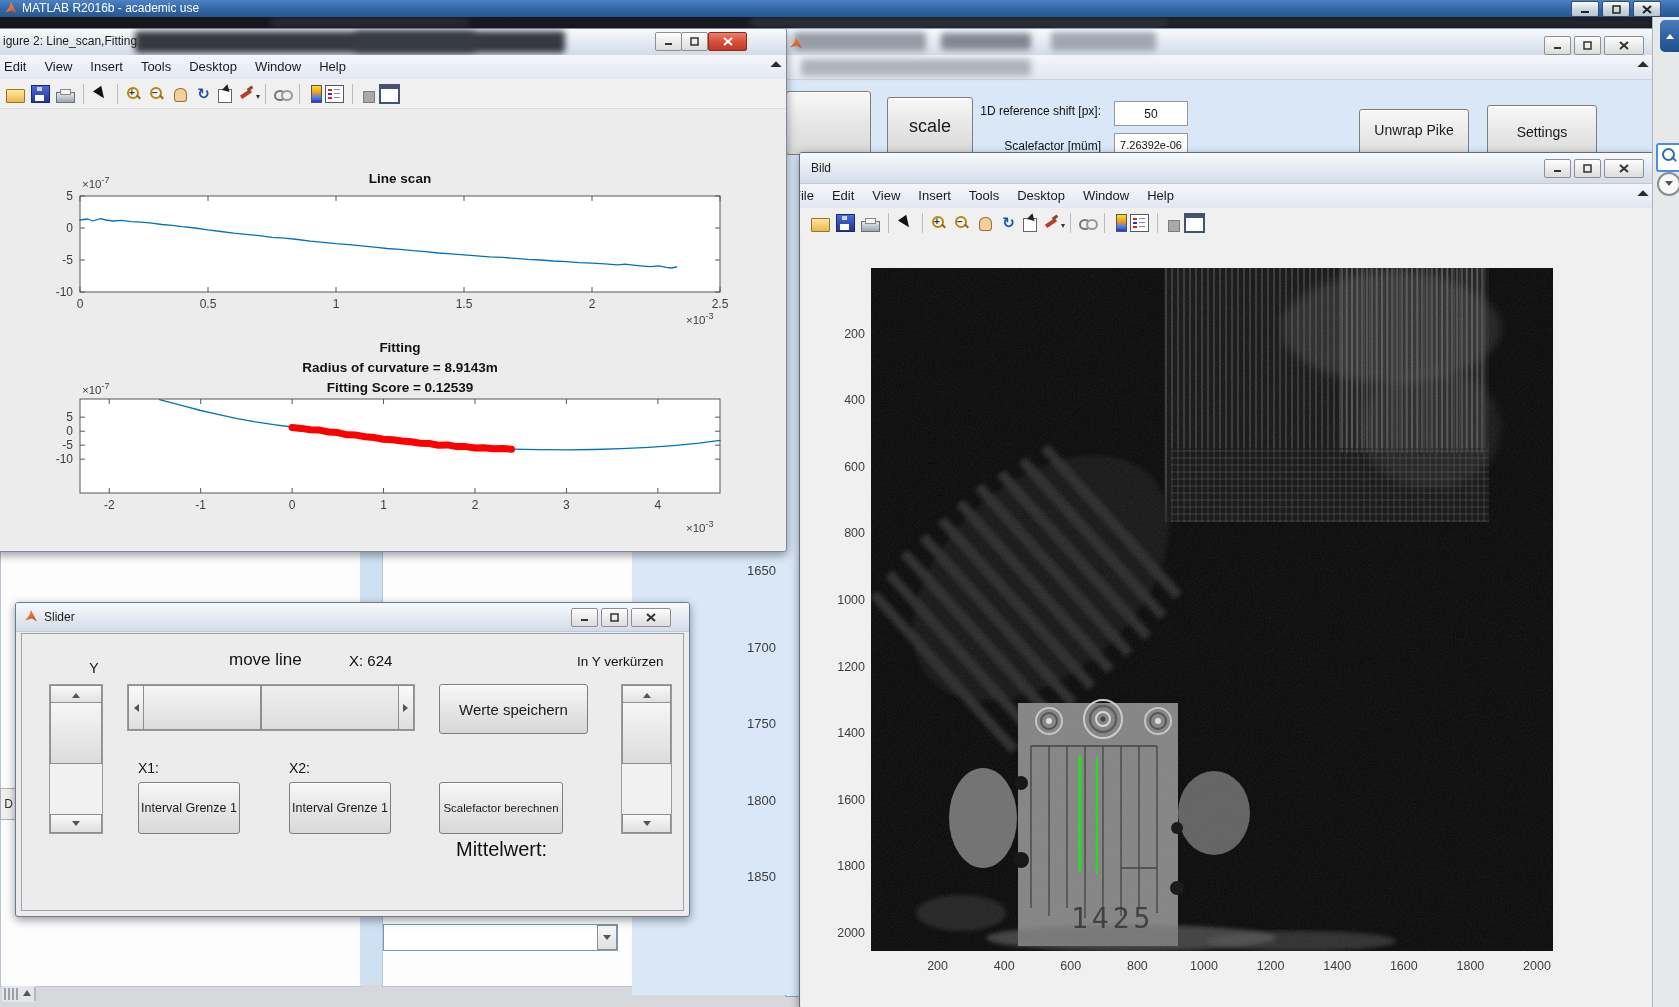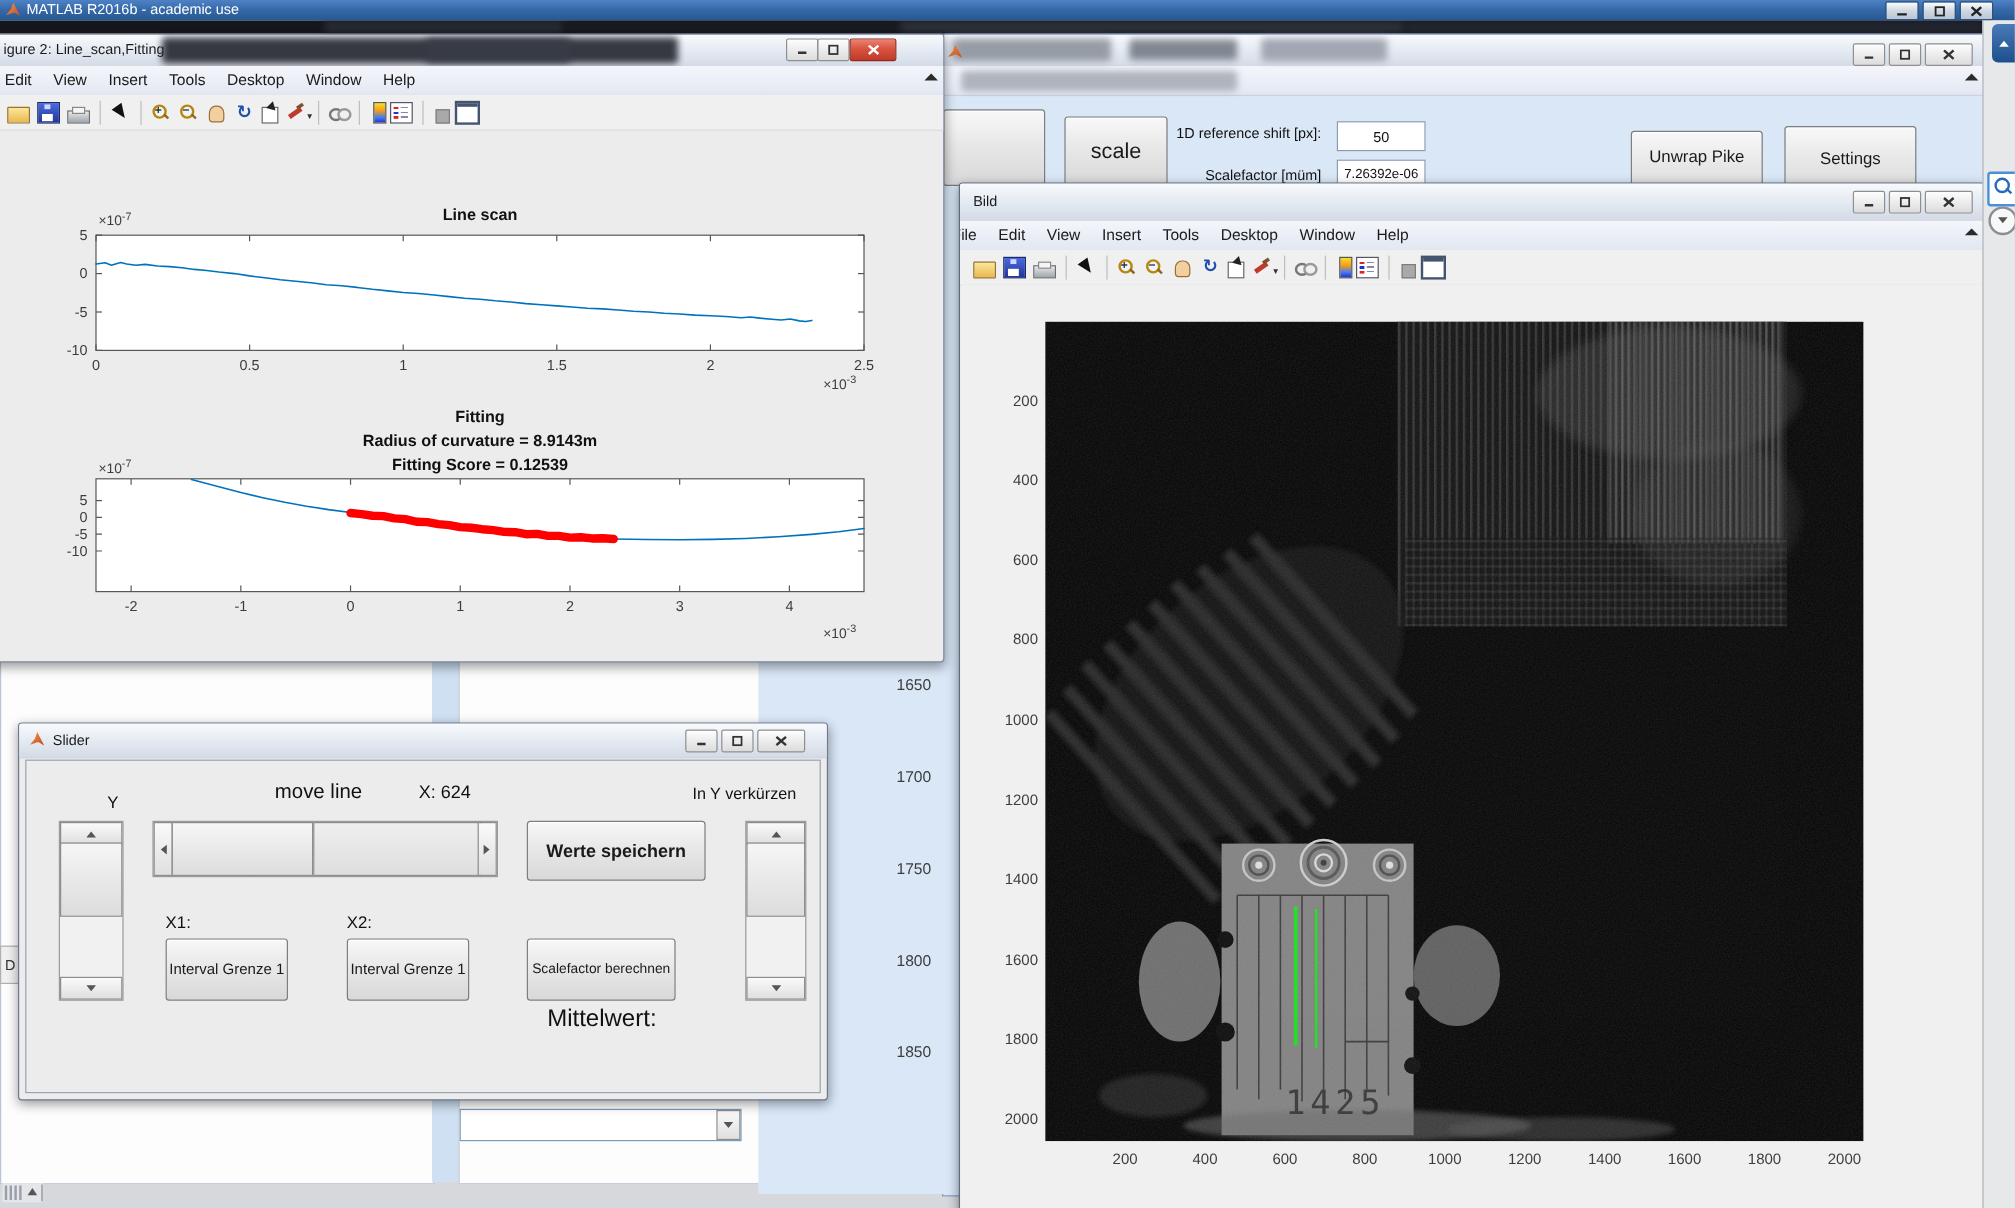--- a/index.html
+++ b/index.html
@@ -548,21 +548,21 @@
       <div class="sb-btn" style="left:0;top:0;bottom:0;width:14px;">
           <div class="tri left"></div>
         </div>
       <div class="sb-thumb" style="left:15px;top:0;bottom:0;width:116px;"></div>
       <div class="sb-thumb" style="left:133px;top:0;bottom:0;width:138px;background:linear-gradient(#efefef,#dedede);"></div>
       <div class="sb-btn" style="right:0;top:0;bottom:0;width:14px;">
           <div class="tri right"></div>
         </div>
     </div>
 
-    <div class="pbtn" style="left:417px;top:50px;width:147px;height:48px;font-size:15px;font-weight:bold;">Werte speichern</div>
+    <div class="pbtn" style="left:417px;top:50px;width:147px;height:48px;font-size:15px;">Werte speichern</div>
 
     <div class="vsb" style="left:599px;top:50px;width:49px;height:148px;">
       <div class="sb-btn" style="left:0;top:0;right:0;height:17px;">
           <div class="tri up"></div>
         </div>
       <div class="sb-thumb" style="left:0;top:17px;right:0;height:60px;"></div>
       <div class="sb-btn" style="left:0;bottom:0;right:0;height:17px;">
           <div class="tri down"></div>
         </div>
     </div>

